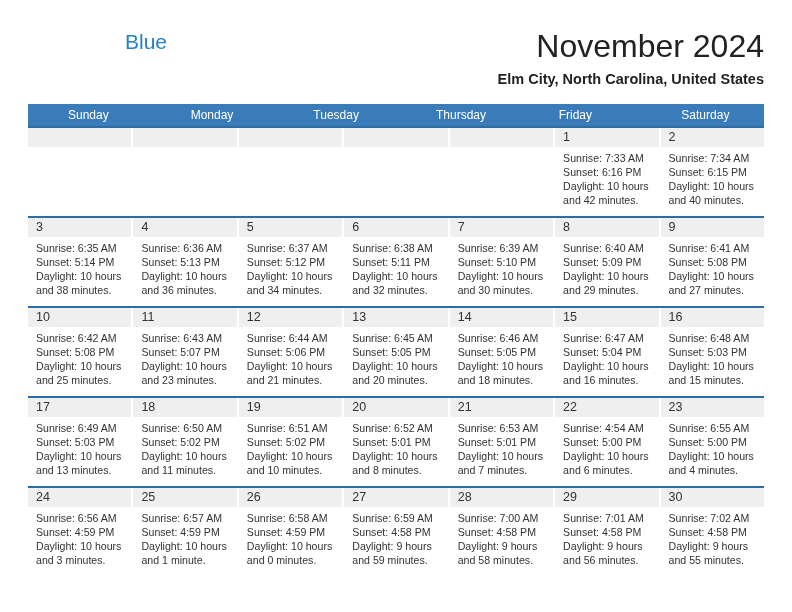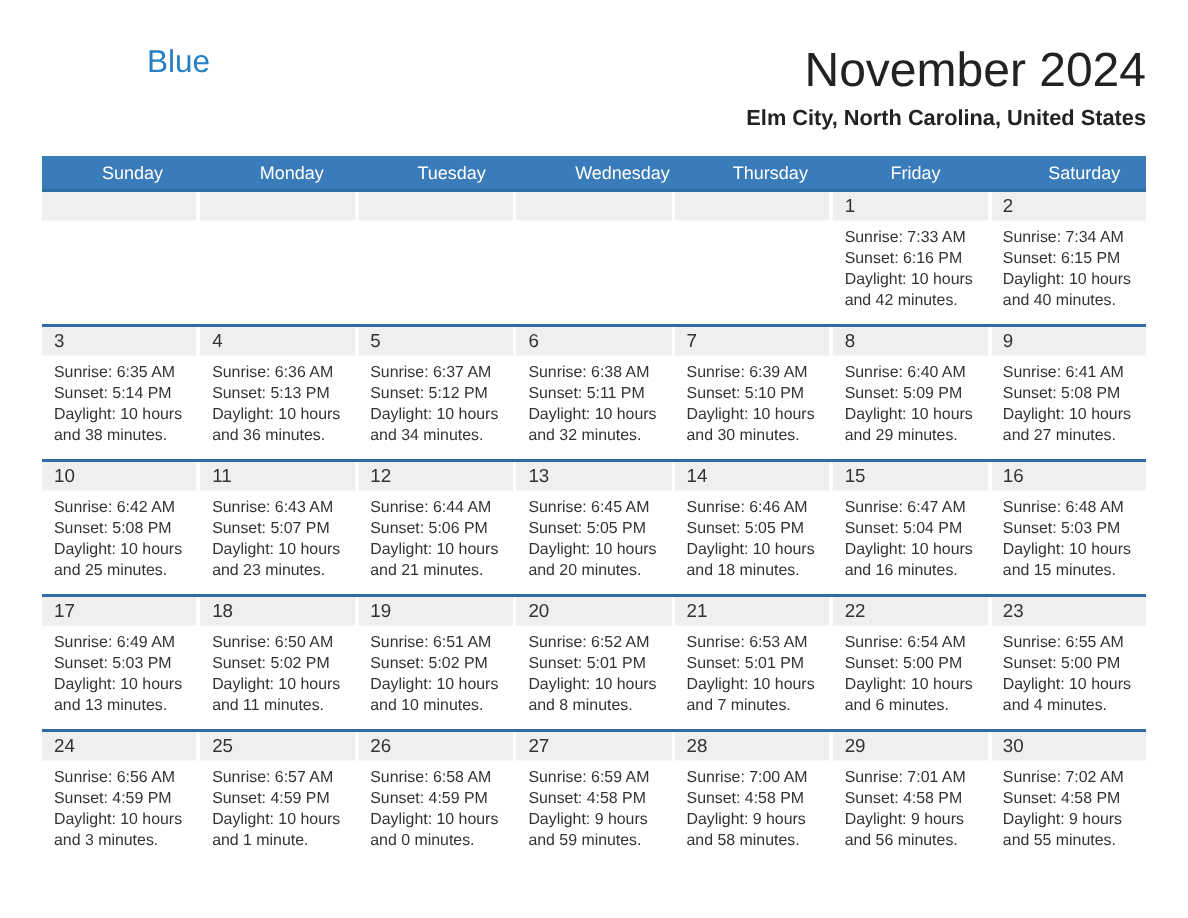--- a/index.html
+++ b/index.html
@@ -49,21 +49,21 @@
     position: absolute;
     left: 76px;
     top: 3px;
     width: 0;
     height: 0;
     border-left: 29px solid #1464a5;
     border-bottom: 17px solid transparent;
   }
   .brand-line2 {
     position: relative;
-    margin-left: 66px;
+    margin-left: 93px;
     margin-top: -2px;
     font-size: 21px;
     color: #2581c4;
     line-height: 23px;
     height: 23px;
     white-space: nowrap;
   }
 
   .title-block {
     position: absolute;
@@ -163,21 +163,20 @@
     </div>
 
   </div>
 
   <div class="calendar">
 
     <div class="weekhead">
       <div class="wh">Sunday</div>
       <div class="wh">Monday</div>
       <div class="wh">Tuesday</div>
-      <div class="wh">Wednesday</div>
       <div class="wh">Thursday</div>
       <div class="wh">Friday</div>
       <div class="wh">Saturday</div>
     </div>
 
     <div id="weeks-container">
         <div class="week first">
           <div class="cell">
             <div class="daynum"></div>
           </div>
@@ -384,21 +383,21 @@
             <div class="daybody">
               <div>Sunrise: 6:53 AM</div>
               <div>Sunset: 5:01 PM</div>
               <div>Daylight: 10 hours</div>
               <div>and 7 minutes.</div>
             </div>
           </div>
           <div class="cell">
             <div class="daynum">22</div>
             <div class="daybody">
-              <div>Sunrise: 6:54 AM</div>
+              <div>Sunrise: 4:54 AM</div>
               <div>Sunset: 5:00 PM</div>
               <div>Daylight: 10 hours</div>
               <div>and 6 minutes.</div>
             </div>
           </div>
           <div class="cell">
             <div class="daynum">23</div>
             <div class="daybody">
               <div>Sunrise: 6:55 AM</div>
               <div>Sunset: 5:00 PM</div>

